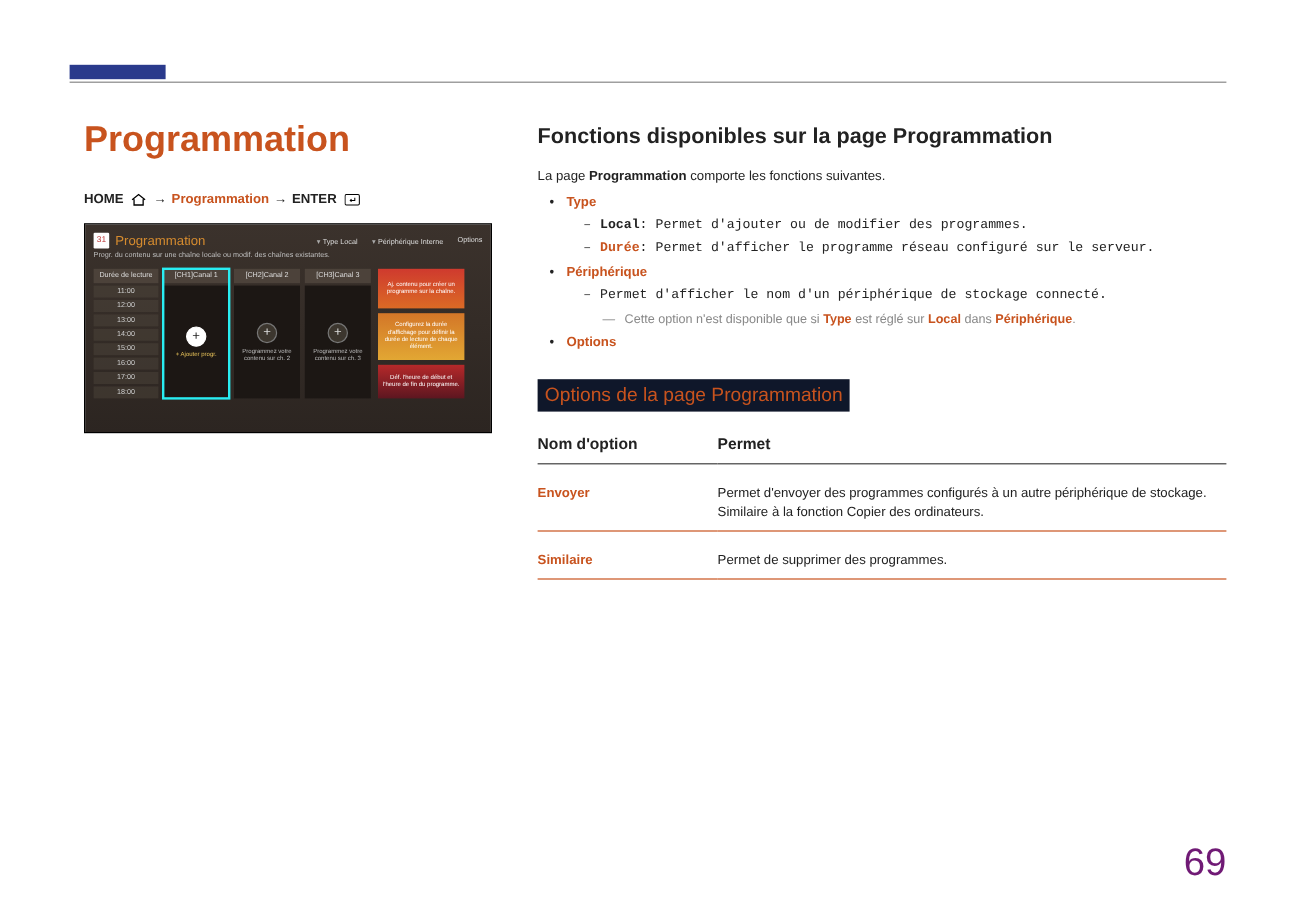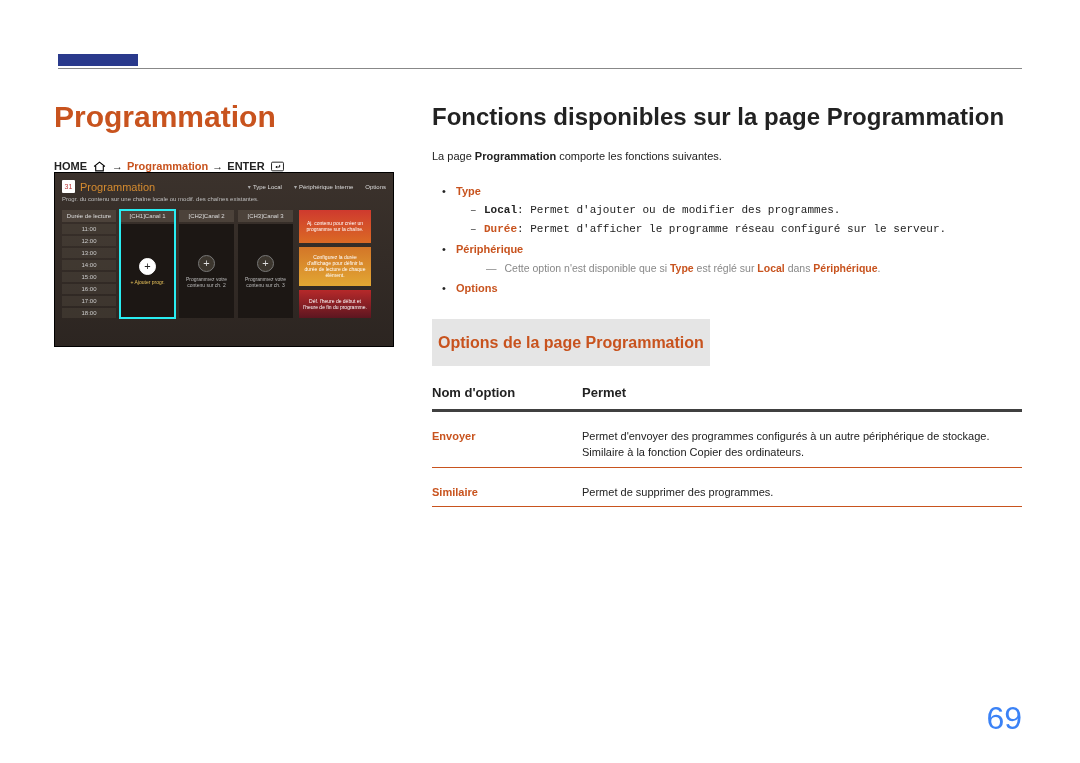--- a/index.html
+++ b/index.html
@@ -25,41 +25,41 @@
     top: 68px;
     left: 58px;
     right: 58px;
     height: 1px;
     background: #888;
   }
 
   .content {
     position: absolute;
     top: 100px;
-    left: 54px;
+    left: 70px;
     right: 58px;
     display: flex;
     gap: 38px;
   }
 
   
   .left-col { width: 340px; flex-shrink: 0; }
   .page-title {
     font-size: 30px;
     font-weight: 700;
     color: #c8531e;
     margin-bottom: 26px;
   }
   .breadcrumb {
     font-size: 11px;
     font-weight: 700;
     display: flex;
     align-items: center;
     gap: 4px;
-    margin-bottom: 0;
+    margin-bottom: 14px;
   }
   .breadcrumb .accent { color: #c8531e; }
   .breadcrumb .icon-box {
     display: inline-flex;
     margin: 0 2px;
   }
   .icon { width: 13px; height: 11px; }
 
   
   .device-shot {
@@ -153,25 +153,25 @@
   .ds-side .box3 {
     flex:0.9;
     background: linear-gradient(180deg,#b6292a,#5d1620);
     color:#fff; font-size:5px; text-align:center;
     display:flex; align-items:center; justify-content:center; padding:4px;
   }
 
   
   .right-col { flex: 1; font-size: 12px; line-height: 1.45; }
   .section-title {
-    font-size: 24px;
+    font-size: 18px;
     font-weight: 700;
     margin-bottom: 14px;
   }
-  .intro { font-size: 11px; margin-bottom: 19px; }
+  .intro { font-size: 11px; margin-bottom: 6px; }
   .intro b { font-weight: 700; }
 
   ul.bullets { list-style: none; padding-left: 14px; }
   ul.bullets > li { position: relative; padding-left: 10px; margin-top: 4px; font-size: 11px; }
   ul.bullets > li::before {
     content: "•"; position: absolute; left: -4px; top: 0; color:#222;
   }
   .opt-name { color:#c8531e; font-weight:700; }
   ul.sub { list-style:none; padding-left: 18px; margin-top: 2px; }
   ul.sub > li { position:relative; padding-left: 10px; font-size:11px; margin-top:3px;font-family:Liberation Mono, monospace; }
@@ -181,51 +181,51 @@
   .sub .key { font-weight:700; }
   .sub .accent-key { font-weight:700; color:#c8531e; }
   .note-line {
     display:flex; gap:8px; padding-left: 30px; margin-top:4px;
     font-size:10.5px; color:#888;
   }
   .note-line .bar::before { content:"―"; color:#888; }
   .note-line .accent-b { color:#c8531e; font-weight:700; }
 
   .sub-section-title {
-    font-size: 16px; font-weight:700; color:#c8531e;
-    background: #e5e5e5;
-    padding: 12px 6px;
+    font-size: 16px; font-weight:400; color:#c8531e;
+    background: #0f172a;
+    padding: 2px 6px;
     display:inline-block;
     margin-top: 22px;
   }
 
   .opts-table {
     width:100%;
     margin-top: 10px;
     border-collapse: collapse;
     font-size: 11px;
   }
   .opts-table th {
     text-align:left; font-size:13px; font-weight:700;
-    border-bottom: 3px solid #404040;
+    border-bottom: 1px solid #404040;
     padding: 8px 6px 6px 0;
   }
   .opts-table td {
     border-bottom: 1px solid #c8531e;
     padding: 17px 6px 6px 0;
     vertical-align: top;
   }
   .opts-table td.name { color:#c8531e; font-weight:700; width:150px; }
 
   .page-number {
     position:absolute;
     right: 58px;
     bottom: 26px;
     font-size: 32px;
-    color: #3b82f6;
+    color: #701a75;
     font-weight: 300;
   }
 </style>
 </head>
 <body>
 
 <div class="top-indicator"></div>
 <div class="top-rule"></div>
 
 <div class="content">
@@ -320,20 +320,23 @@
     <ul class="bullets">
       <li>
         <span class="opt-name">Type</span>
         <ul class="sub">
           <li><span class="key">Local</span><span>: Permet d'ajouter ou de modifier des programmes.</span></li>
           <li><span class="accent-key">Durée</span><span>: Permet d'afficher le programme réseau configuré sur le serveur.</span></li>
         </ul>
       </li>
       <li>
         <span class="opt-name">Périphérique</span>
+        <ul class="sub">
+          <li>Permet d'afficher le nom d'un périphérique de stockage connecté.</li>
+        </ul>
         <div class="note-line">
           <span class="bar"></span>
           <span>
             <span>Cette option n'est disponible que si </span><span class="accent-b">Type</span><span> est réglé sur </span><span class="accent-b">Local</span><span> dans </span><span class="accent-b">Périphérique</span><span>.</span>
           </span>
         </div>
       </li>
       <li>
         <span class="opt-name">Options</span>
       </li>

